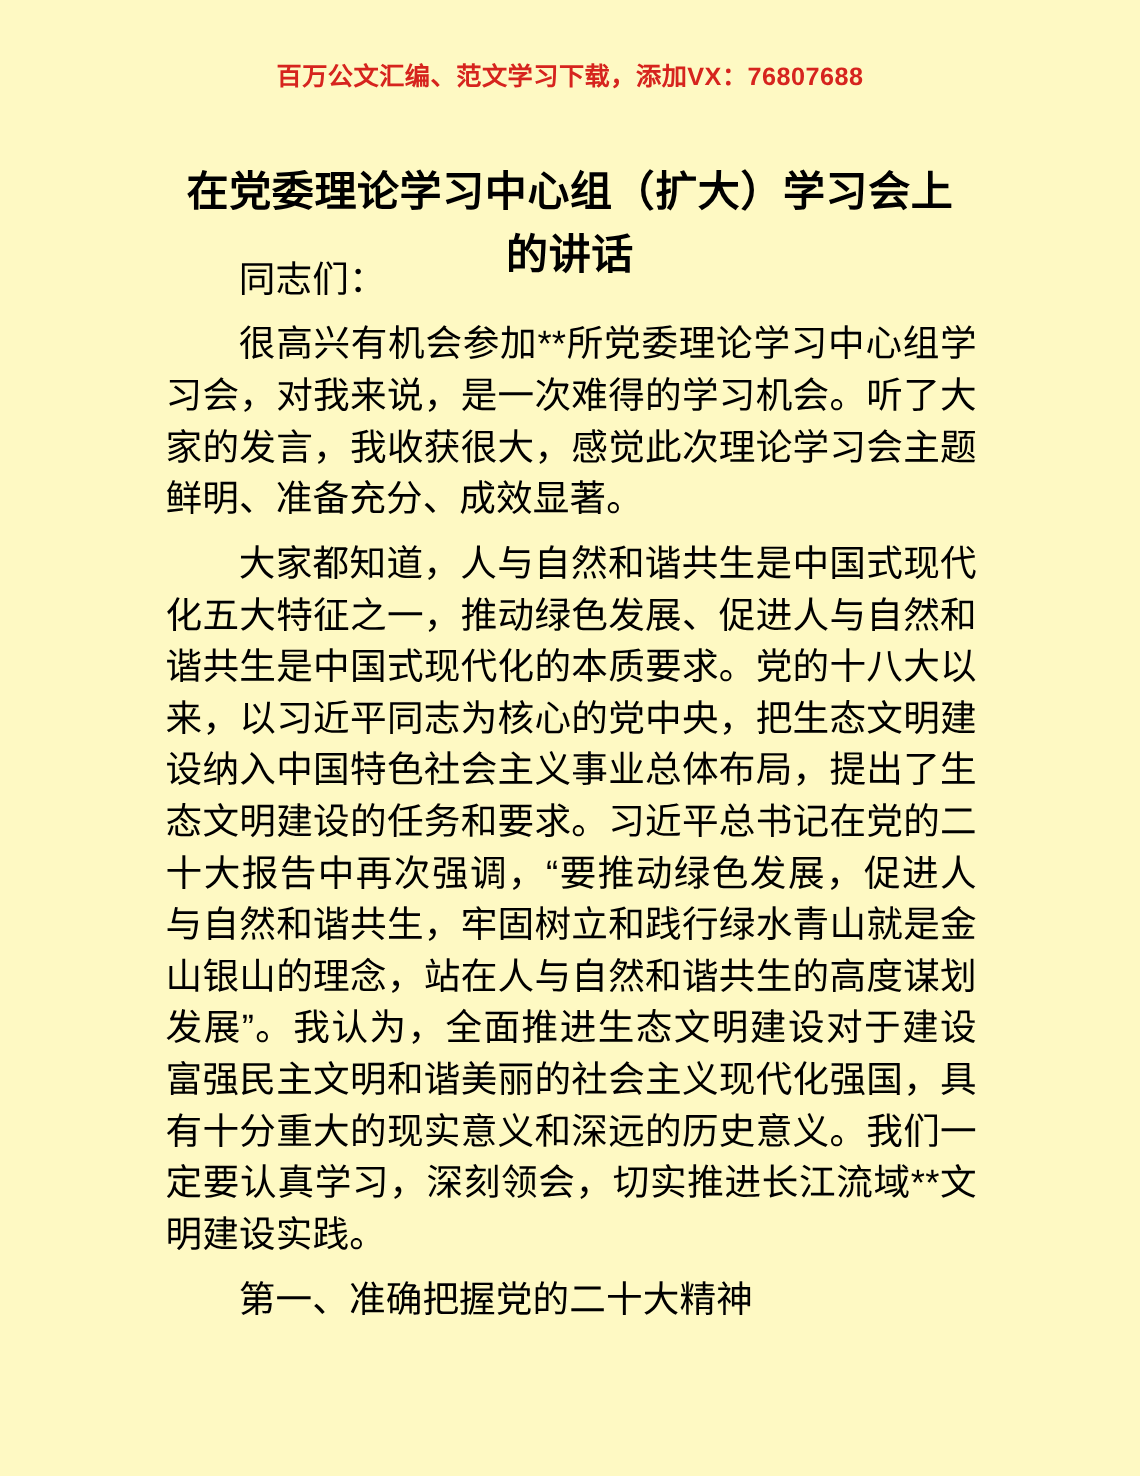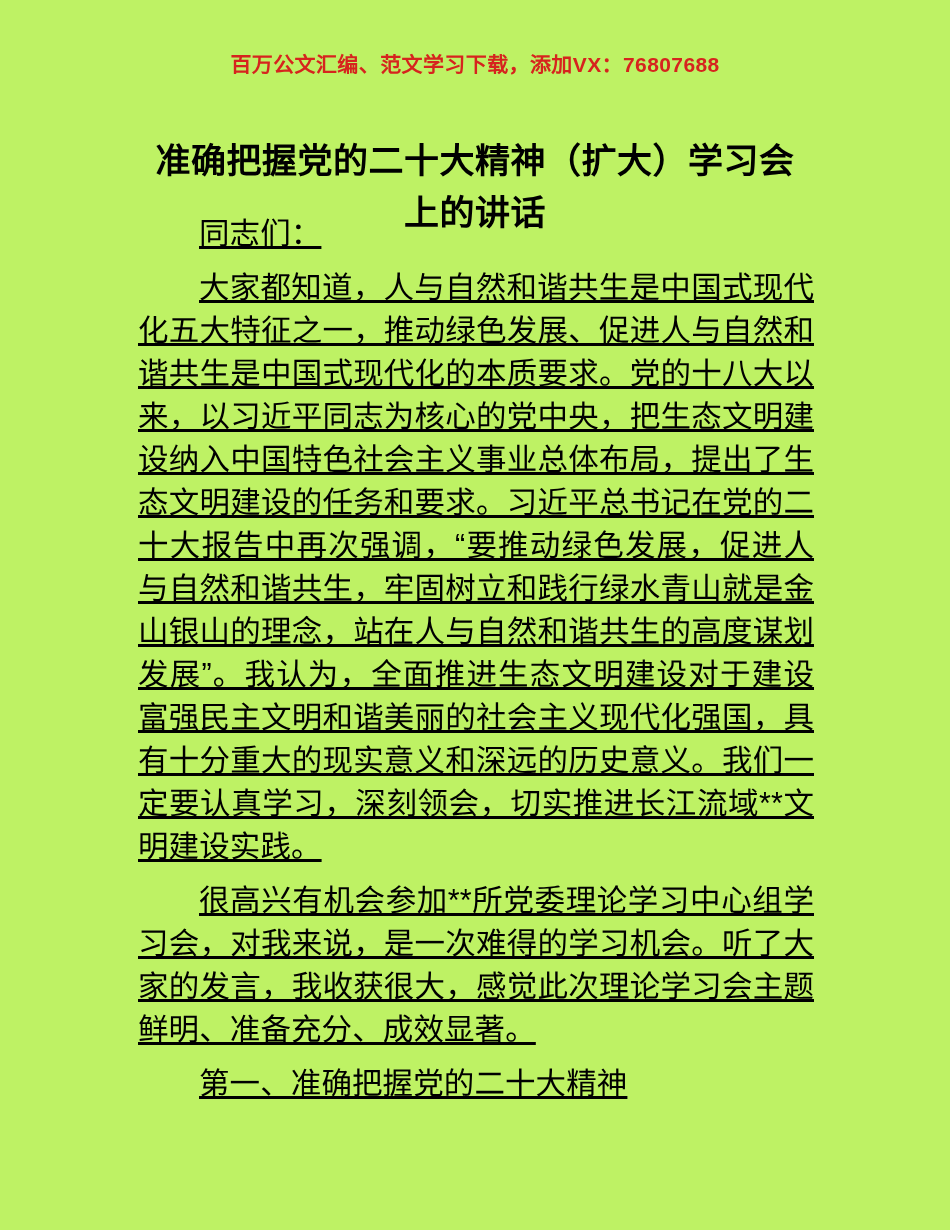--- a/index.html
+++ b/index.html
@@ -10,21 +10,21 @@
   }
   body {
     font-family: "Liberation Sans", "DejaVu Sans", sans-serif;
     color: #000000;
     -webkit-font-smoothing: antialiased;
   }
   .page {
     position: relative;
     width: 950px;
     height: 1230px;
-    background: #bef264;
+    background: #fef9c3;
     overflow: hidden;
     box-sizing: border-box;
   }
   
   .promo-header {
     position: absolute;
     left: 0;
     top: 52px;
     width: 950px;
     text-align: center;
@@ -59,38 +59,37 @@
     font-size: 30.5px;
     line-height: 43px;
     text-align: justify;
     text-align-last: left;
     text-justify: inter-ideograph;
     letter-spacing: 0.1px;
     margin: 0 0 12px 0;
     text-indent: 2em;
     color: #000000;
     word-break: break-all;
-    text-decoration: underline;
   }
   .para:last-child { margin-bottom: 0; }
   .para.tight { margin-bottom: 11px; }
 </style>
 </head>
 <body>
 
 <div class="page">
 
   <div class="promo-header">百万公文汇编、范文学习下载，添加VX：76807688</div>
 
-  <h1 class="doc-title">准确把握党的二十大精神（扩大）学习会上的讲话</h1>
+  <h1 class="doc-title">在党委理论学习中心组（扩大）学习会上的讲话</h1>
 
   <div class="body-block">
     <p class="para tight">同志们：</p>
 
+    <p class="para tight">很高兴有机会参加**所党委理论学习中心组学习会，对我来说，是一次难得的学习机会。听了大家的发言，我收获很大，感觉此次理论学习会主题鲜明、准备充分、成效显著。</p>
+
     <p class="para tight">大家都知道，人与自然和谐共生是中国式现代化五大特征之一，推动绿色发展、促进人与自然和谐共生是中国式现代化的本质要求。党的十八大以来，以习近平同志为核心的党中央，把生态文明建设纳入中国特色社会主义事业总体布局，提出了生态文明建设的任务和要求。习近平总书记在党的二十大报告中再次强调，“要推动绿色发展，促进人与自然和谐共生，牢固树立和践行绿水青山就是金山银山的理念，站在人与自然和谐共生的高度谋划发展”。我认为，全面推进生态文明建设对于建设富强民主文明和谐美丽的社会主义现代化强国，具有十分重大的现实意义和深远的历史意义。我们一定要认真学习，深刻领会，切实推进长江流域**文明建设实践。</p>
-
-    <p class="para tight">很高兴有机会参加**所党委理论学习中心组学习会，对我来说，是一次难得的学习机会。听了大家的发言，我收获很大，感觉此次理论学习会主题鲜明、准备充分、成效显著。</p>
 
 
     <p class="para">第一、准确把握党的二十大精神</p>
   </div>
 
 </div>
 
 </body></html>

